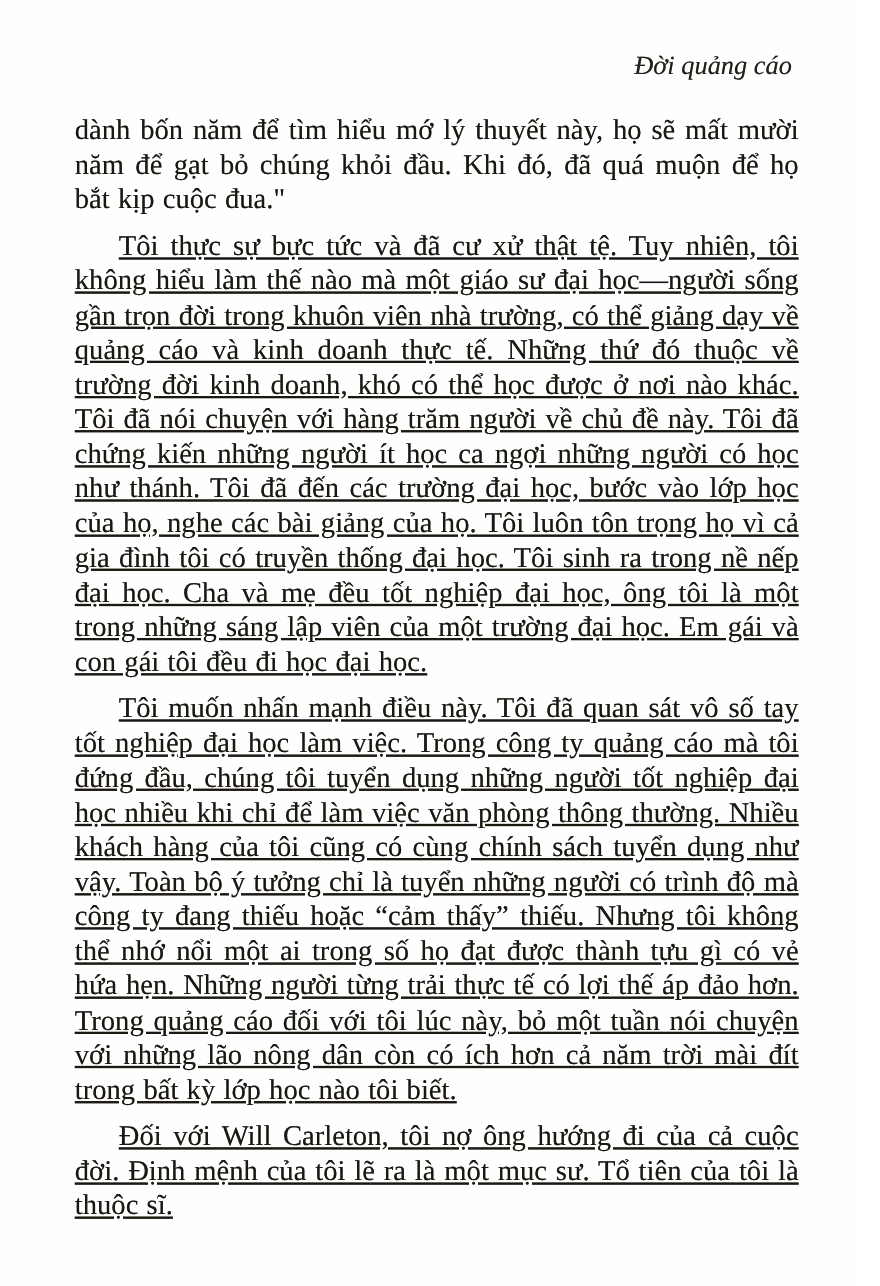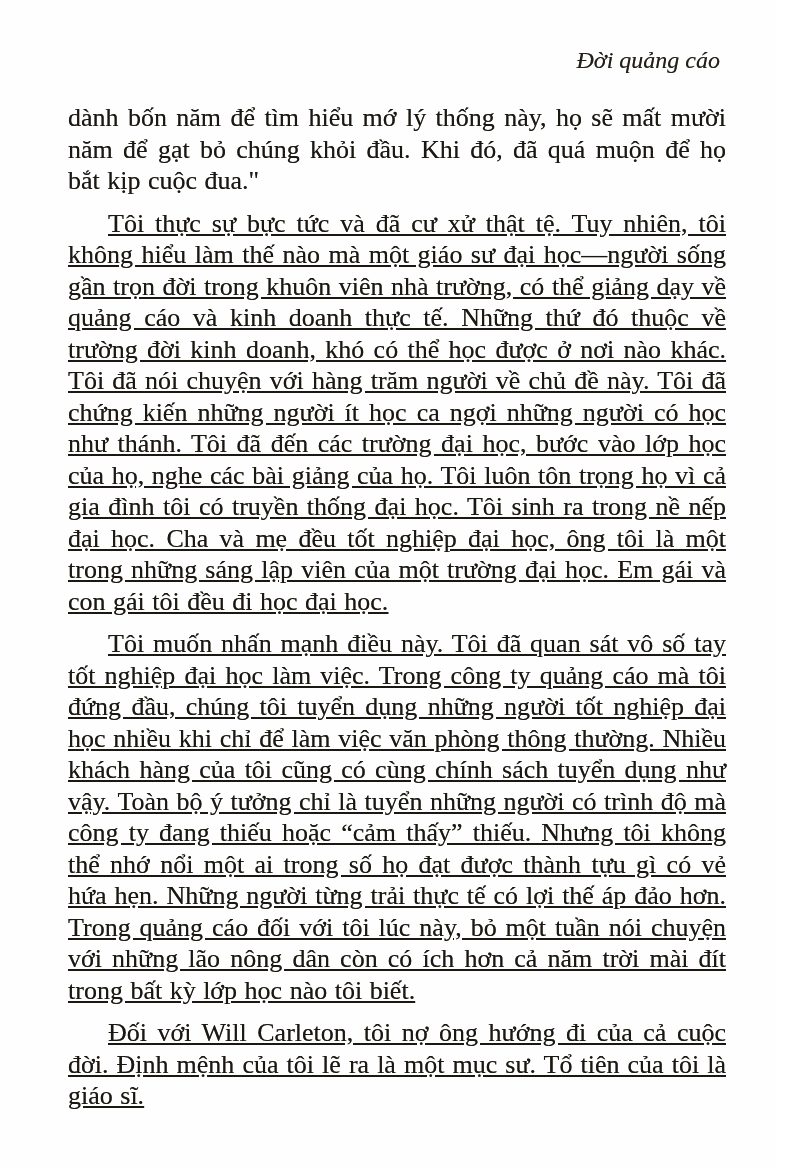--- a/index.html
+++ b/index.html
@@ -47,18 +47,18 @@
     text-indent: 40px;
   }
 </style>
 </head>
 <body>
 
 <div class="page">
   <div class="running-header">Đời quảng cáo</div>
 
   <div class="body-text">
-      <p class="para">dành bốn năm để tìm hiểu mớ lý thống này, họ sẽ mất mười năm để gạt bỏ chúng khỏi đầu. Khi đó, đã quá muộn để họ bắt kịp cuộc đua."</p>
+      <p class="para">dành bốn năm để tìm hiểu mớ lý thuyết này, họ sẽ mất mười năm để gạt bỏ chúng khỏi đầu. Khi đó, đã quá muộn để họ bắt kịp cuộc đua."</p>
       <p class="para indent">Tôi thực sự bực tức và đã cư xử thật tệ. Tuy nhiên, tôi không hiểu làm thế nào mà một giáo sư đại học—người sống gần trọn đời trong khuôn viên nhà trường, có thể giảng dạy về quảng cáo và kinh doanh thực tế. Những thứ đó thuộc về trường đời kinh doanh, khó có thể học được ở nơi nào khác. Tôi đã nói chuyện với hàng trăm người về chủ đề này. Tôi đã chứng kiến những người ít học ca ngợi những người có học như thánh. Tôi đã đến các trường đại học, bước vào lớp học của họ, nghe các bài giảng của họ. Tôi luôn tôn trọng họ vì cả gia đình tôi có truyền thống đại học. Tôi sinh ra trong nề nếp đại học. Cha và mẹ đều tốt nghiệp đại học, ông tôi là một trong những sáng lập viên của một trường đại học. Em gái và con gái tôi đều đi học đại học.</p>
       <p class="para indent">Tôi muốn nhấn mạnh điều này. Tôi đã quan sát vô số tay tốt nghiệp đại học làm việc. Trong công ty quảng cáo mà tôi đứng đầu, chúng tôi tuyển dụng những người tốt nghiệp đại học nhiều khi chỉ để làm việc văn phòng thông thường. Nhiều khách hàng của tôi cũng có cùng chính sách tuyển dụng như vậy. Toàn bộ ý tưởng chỉ là tuyển những người có trình độ mà công ty đang thiếu hoặc “cảm thấy” thiếu. Nhưng tôi không thể nhớ nổi một ai trong số họ đạt được thành tựu gì có vẻ hứa hẹn. Những người từng trải thực tế có lợi thế áp đảo hơn. Trong quảng cáo đối với tôi lúc này, bỏ một tuần nói chuyện với những lão nông dân còn có ích hơn cả năm trời mài đít trong bất kỳ lớp học nào tôi biết.</p>
-      <p class="para indent">Đối với Will Carleton, tôi nợ ông hướng đi của cả cuộc đời. Định mệnh của tôi lẽ ra là một mục sư. Tổ tiên của tôi là giáo sĩ.</p>
+      <p class="para indent">Đối với Will Carleton, tôi nợ ông hướng đi của cả cuộc đời. Định mệnh của tôi lẽ ra là một mục sư. Tổ tiên của tôi là thuộc sĩ.</p>
     </div>
 </div>
 
 </body></html>

